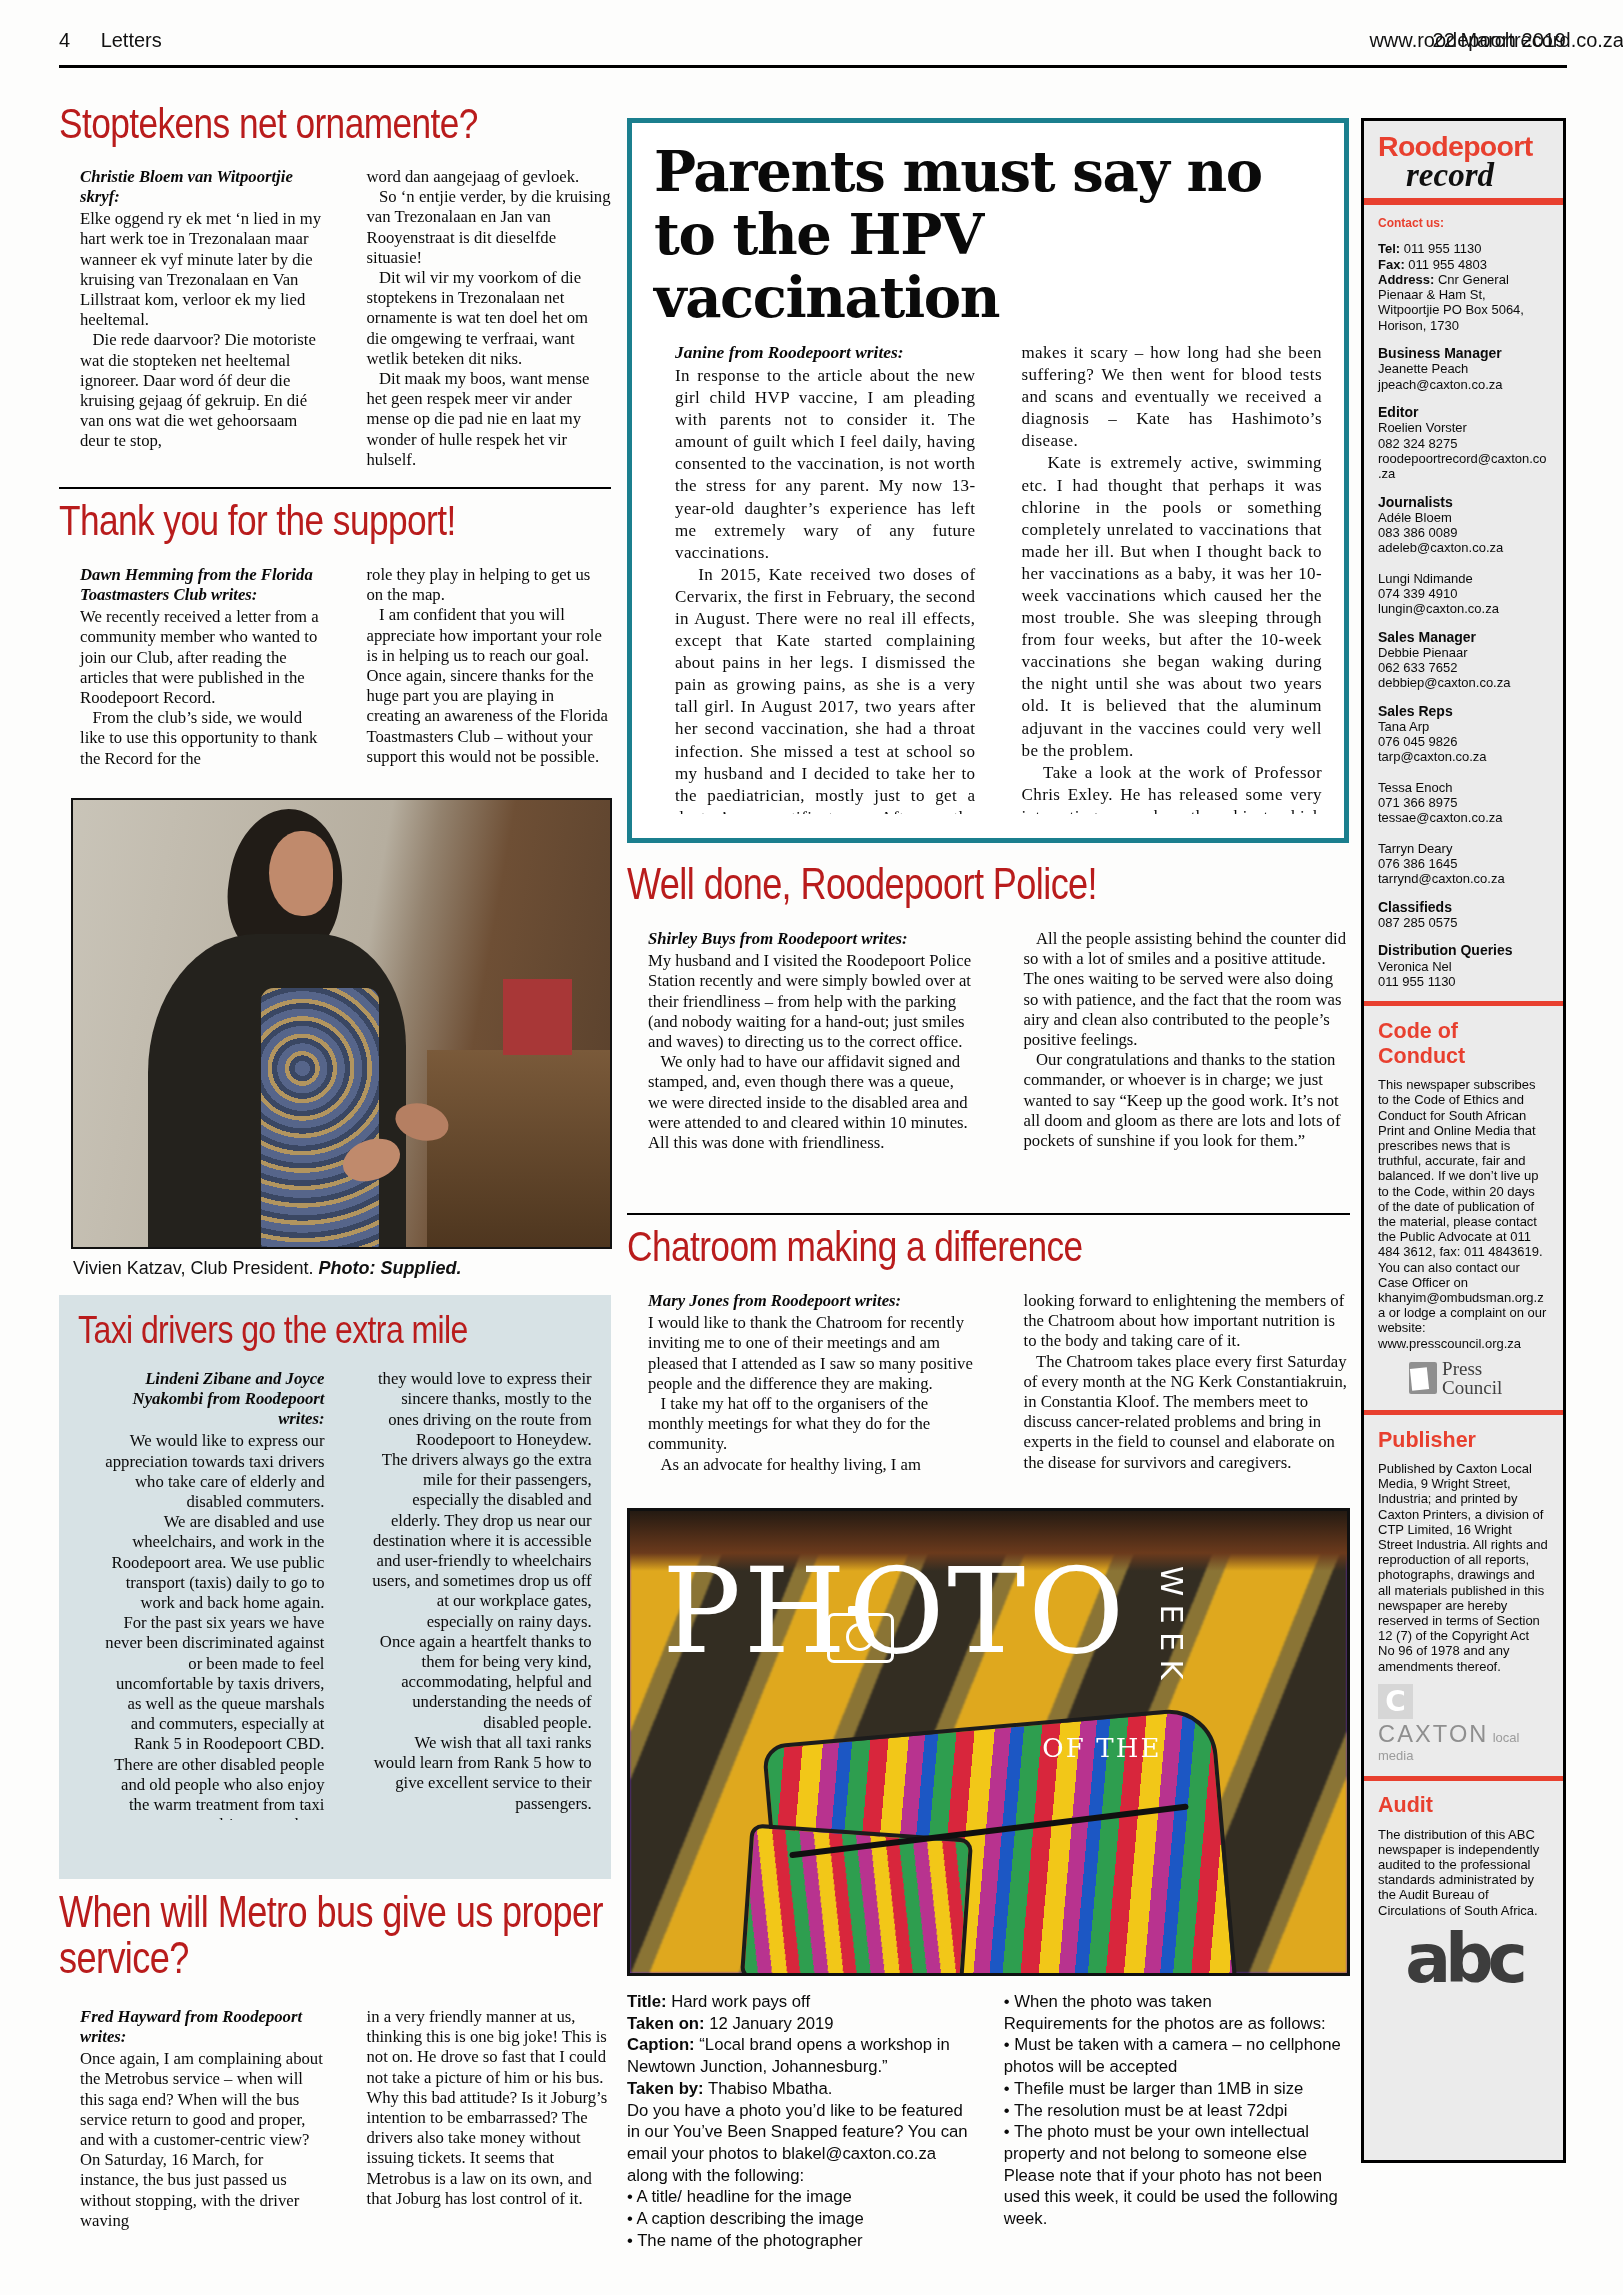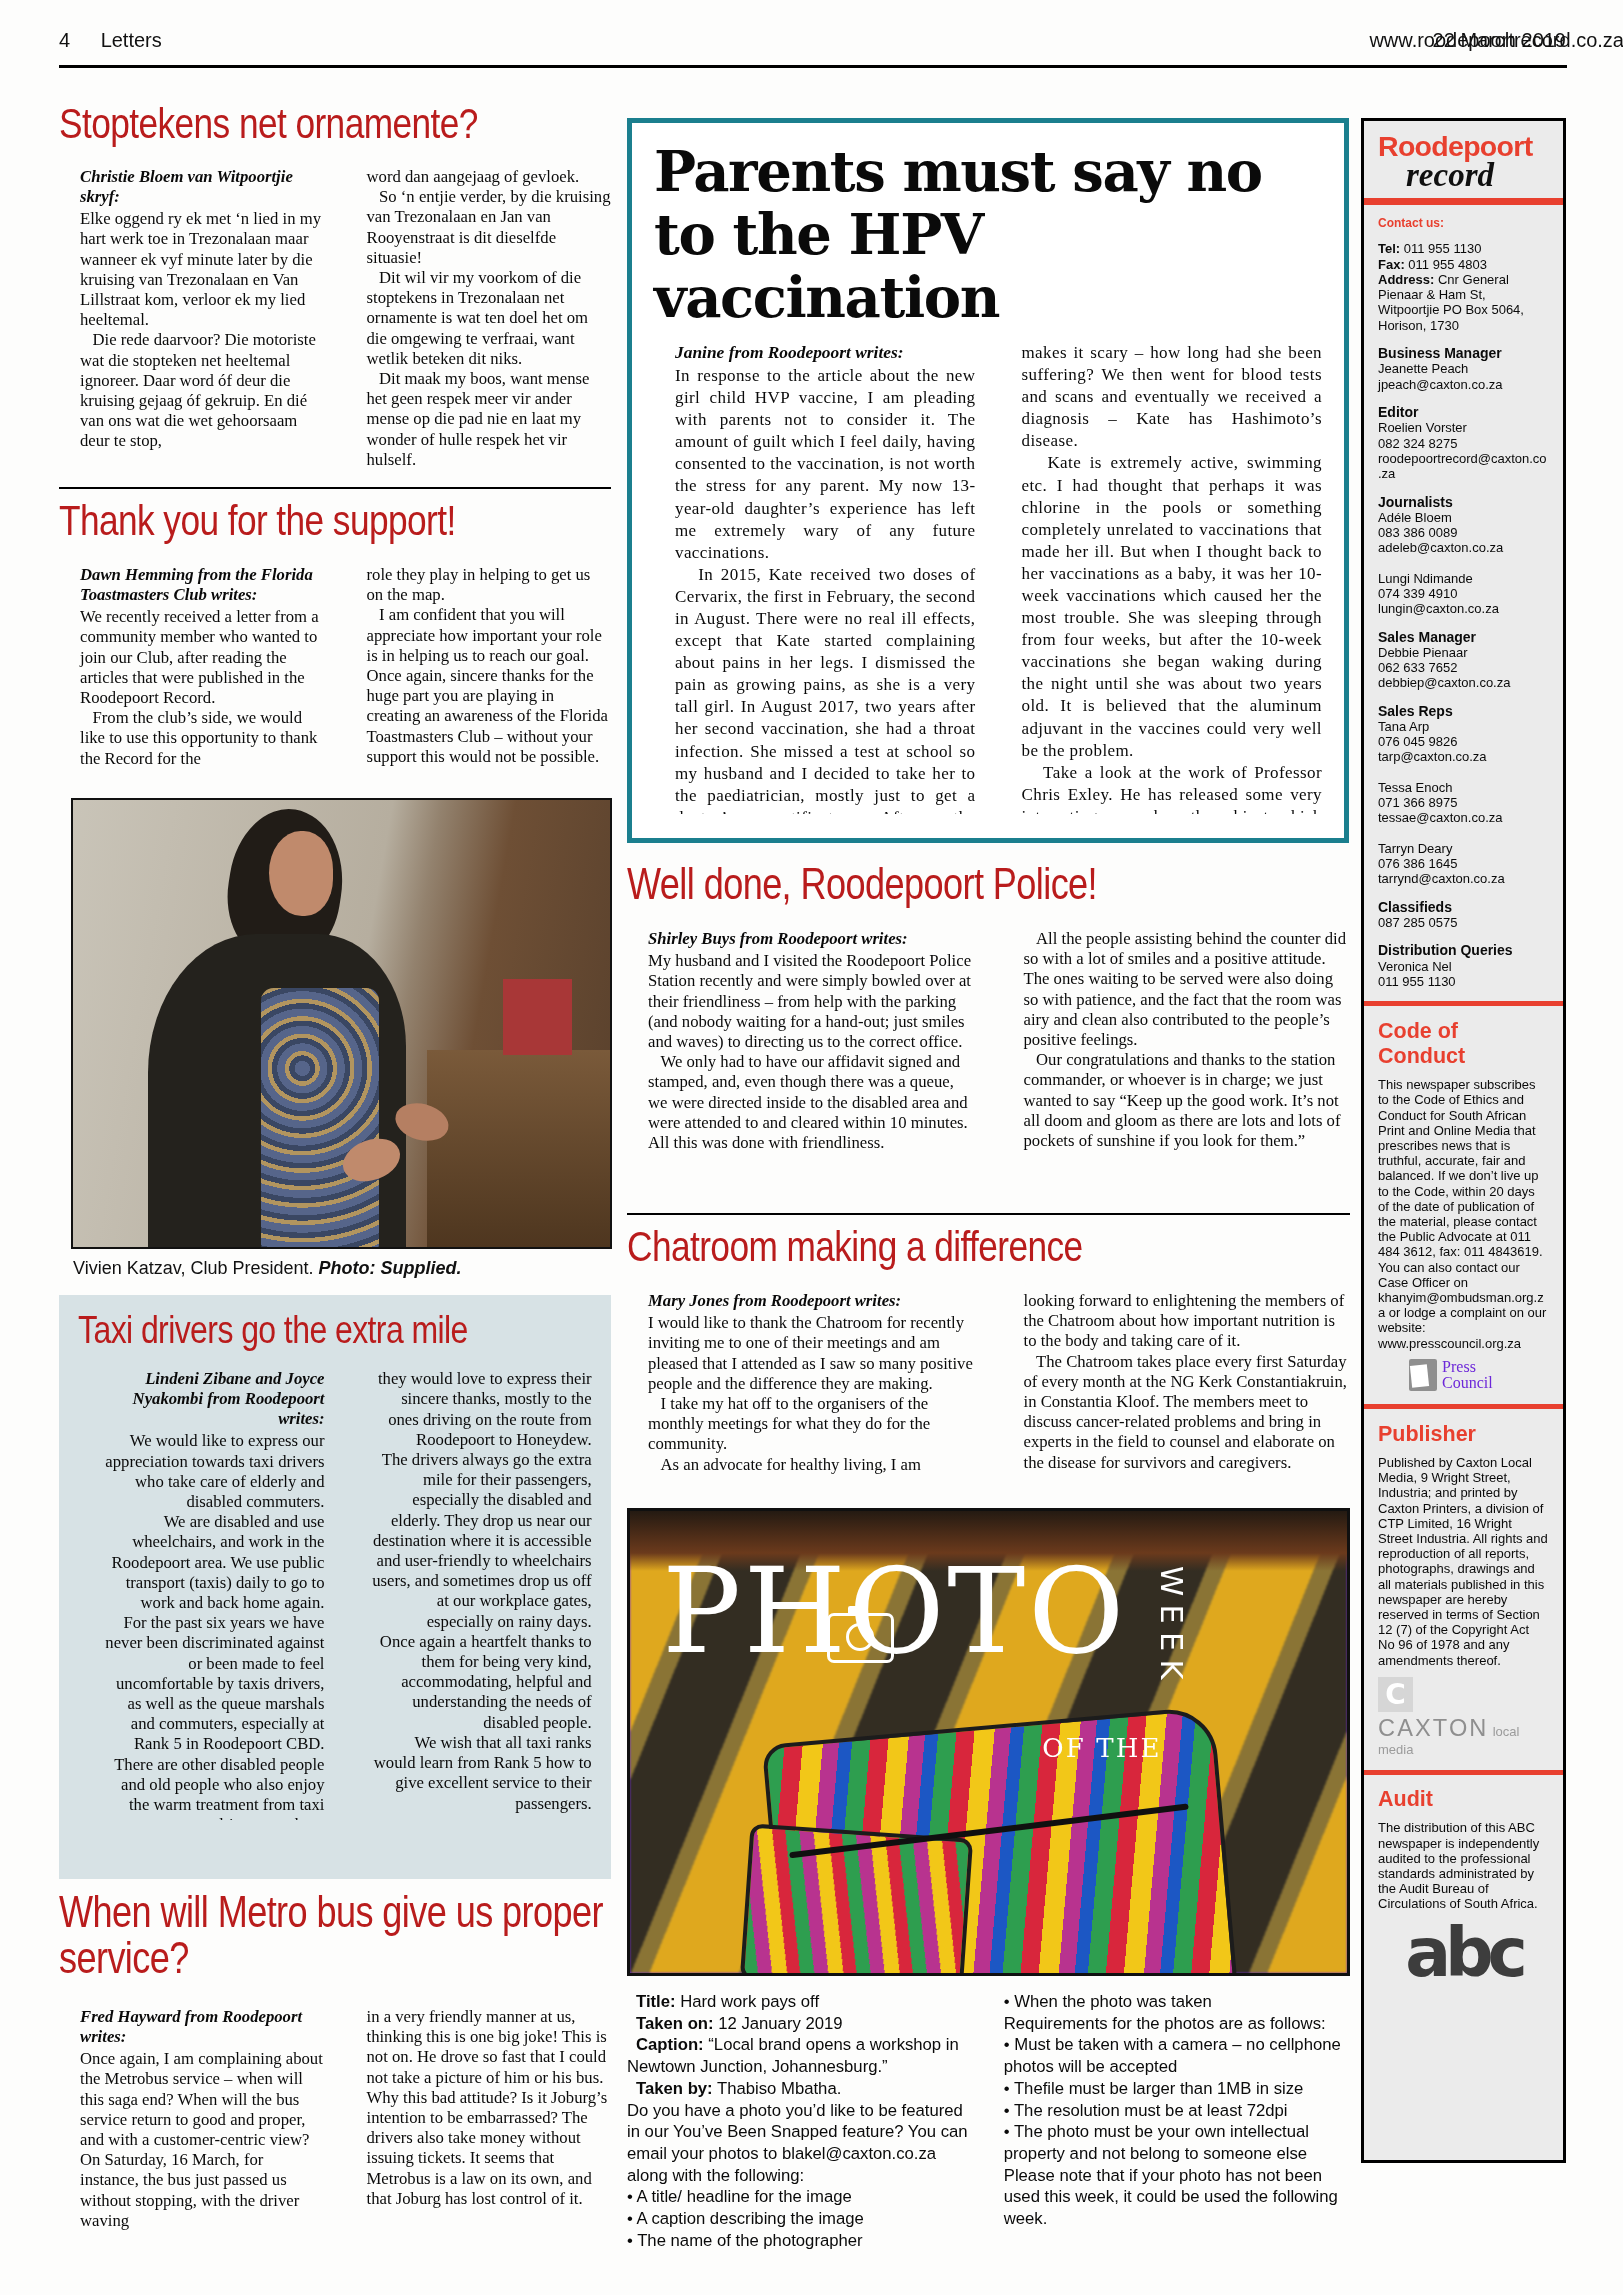--- a/index.html
+++ b/index.html
@@ -57,41 +57,41 @@
   .pw-zip{position:absolute;left:22%;bottom:30%;width:56%;height:6.2px;background:#101010;border-radius:3.5px;transform:rotate(-7deg);}
   .pw-title{position:absolute;left:4.5%;top:9%;color:#fff;font-family:"DejaVu Serif",serif;font-size:117px;line-height:1;letter-spacing:2.8px;}
   .pw-ofthe{position:absolute;left:57.5%;top:48%;color:#fff;font-family:"DejaVu Serif",serif;font-size:26px;letter-spacing:2.1px;}
   .pw-week{position:absolute;right:22%;top:12%;color:#fff;font-family:"DejaVu Sans",sans-serif;font-size:30.5px;letter-spacing:8.3px;writing-mode:vertical-rl;}
   .pw-cam{position:absolute;left:27.5%;top:22%;width:61px;height:44px;border:3.5px solid #fff;border-radius:7px;}
   .pw-cam-lens{position:absolute;left:50%;top:50%;width:22px;height:22px;margin:-14.6px 0 0 -14.6px;border:3.5px solid #fff;border-radius:50%;}
   .pw-cam-notch{position:absolute;left:18px;top:-9.7px;width:19.4px;height:7px;background:#fff;border-radius:2.1px 2.1px 0 0;}
 
   .pw-caption{position:absolute;left:627px;top:1991px;width:723px;display:flex;gap:30.5px;font-family:"Liberation Sans",sans-serif;}
   .pw-caption .pcol{flex:1;min-width:0;font-size:16.7px;line-height:1.3;}
-  .pw-line b{font-weight:700;margin-left:9px;}
+  .pw-line b{font-weight:700;}
   .pw-pre{white-space:pre-line;}
 
   
   .sidebar{position:absolute;left:1361px;top:118px;width:205px;height:2045px;border:3.5px solid #000;box-sizing:border-box;background:#ebebeb;padding:11px 14px;font-family:"Liberation Sans",sans-serif;overflow:hidden;}
   .sb-brand1{color:#e8402f;font-size:28.5px;font-weight:700;letter-spacing:-0.7px;line-height:1;}
   .sb-brand2{font-family:"Liberation Serif",serif;font-style:italic;font-weight:700;font-size:33px;line-height:.9;margin-left:28px;color:#101010;}
   .sb-redbar{height:7px;background:#e8402f;margin:8.3px -14px 11px -14px;}
   .sb-contact-h{color:#e8402f;font-weight:700;font-size:12px;margin-bottom:11px;}
   .sb-line{font-size:13px;line-height:1.17;overflow-wrap:break-word;}
   .sb-line b{font-weight:700;}
   .sb-sec{margin-top:12.5px;}
   .sb-h{font-weight:700;font-size:14px;line-height:1.15;}
   .sb-b{font-size:13px;line-height:1.17;white-space:pre-line;overflow-wrap:break-word;}
   .sb-rule{height:4.9px;background:#e8402f;margin:12.5px -14px;}
   .sb-red-h{color:#e8402f;font-weight:700;font-size:21.5px;margin:0 0 8.3px 0;}
   .sb-text{font-size:13px;line-height:1.17;overflow-wrap:break-word;}
   .pc-logo{display:flex;align-items:center;gap:5.6px;margin:8.3px 0 0 30.5px;}
   .pc-icon{width:28px;height:32px;background:#8f8f8f;position:relative;border-radius:2.1px;}
   .pc-icon::after{content:"";position:absolute;left:2.8px;top:5.6px;width:16.7px;height:22px;background:#fff;transform:rotate(-6deg);}
-  .pc-text{font-family:"Liberation Serif",serif;font-size:16px;color:#6d28d9;line-height:1.02;}
+  .pc-text{font-family:"Liberation Serif",serif;font-size:19px;color:#404040;line-height:1.02;}
   .cx-logo{margin-top:9.7px;}
   .cx-icon{width:35px;height:35px;display:grid;grid-template-columns:repeat(3,1fr);grid-template-rows:repeat(3,1fr);position:relative;margin-bottom:2.8px;}
   .cx-icon div:nth-child(odd){background:#9e9e9e;}
   .cx-icon div:nth-child(even){background:#d6d6d6;}
   .cx-c{position:absolute;inset:0;display:flex;align-items:center;justify-content:center;color:#fff;font-family:"DejaVu Sans",sans-serif;font-weight:700;font-size:28px;}
   .cx-word{font-size:23.6px;color:#8f8f8f;letter-spacing:2.1px;}
   .cx-tag{font-size:13px;color:#9b9b9b;margin-left:4.2px;}
   .abc-logo{font-family:"DejaVu Sans",sans-serif;font-weight:800;font-size:68px;color:#3d3d3d;letter-spacing:-6.2px;text-align:center;line-height:1;margin-top:7px;}
 </style>
 </head>

